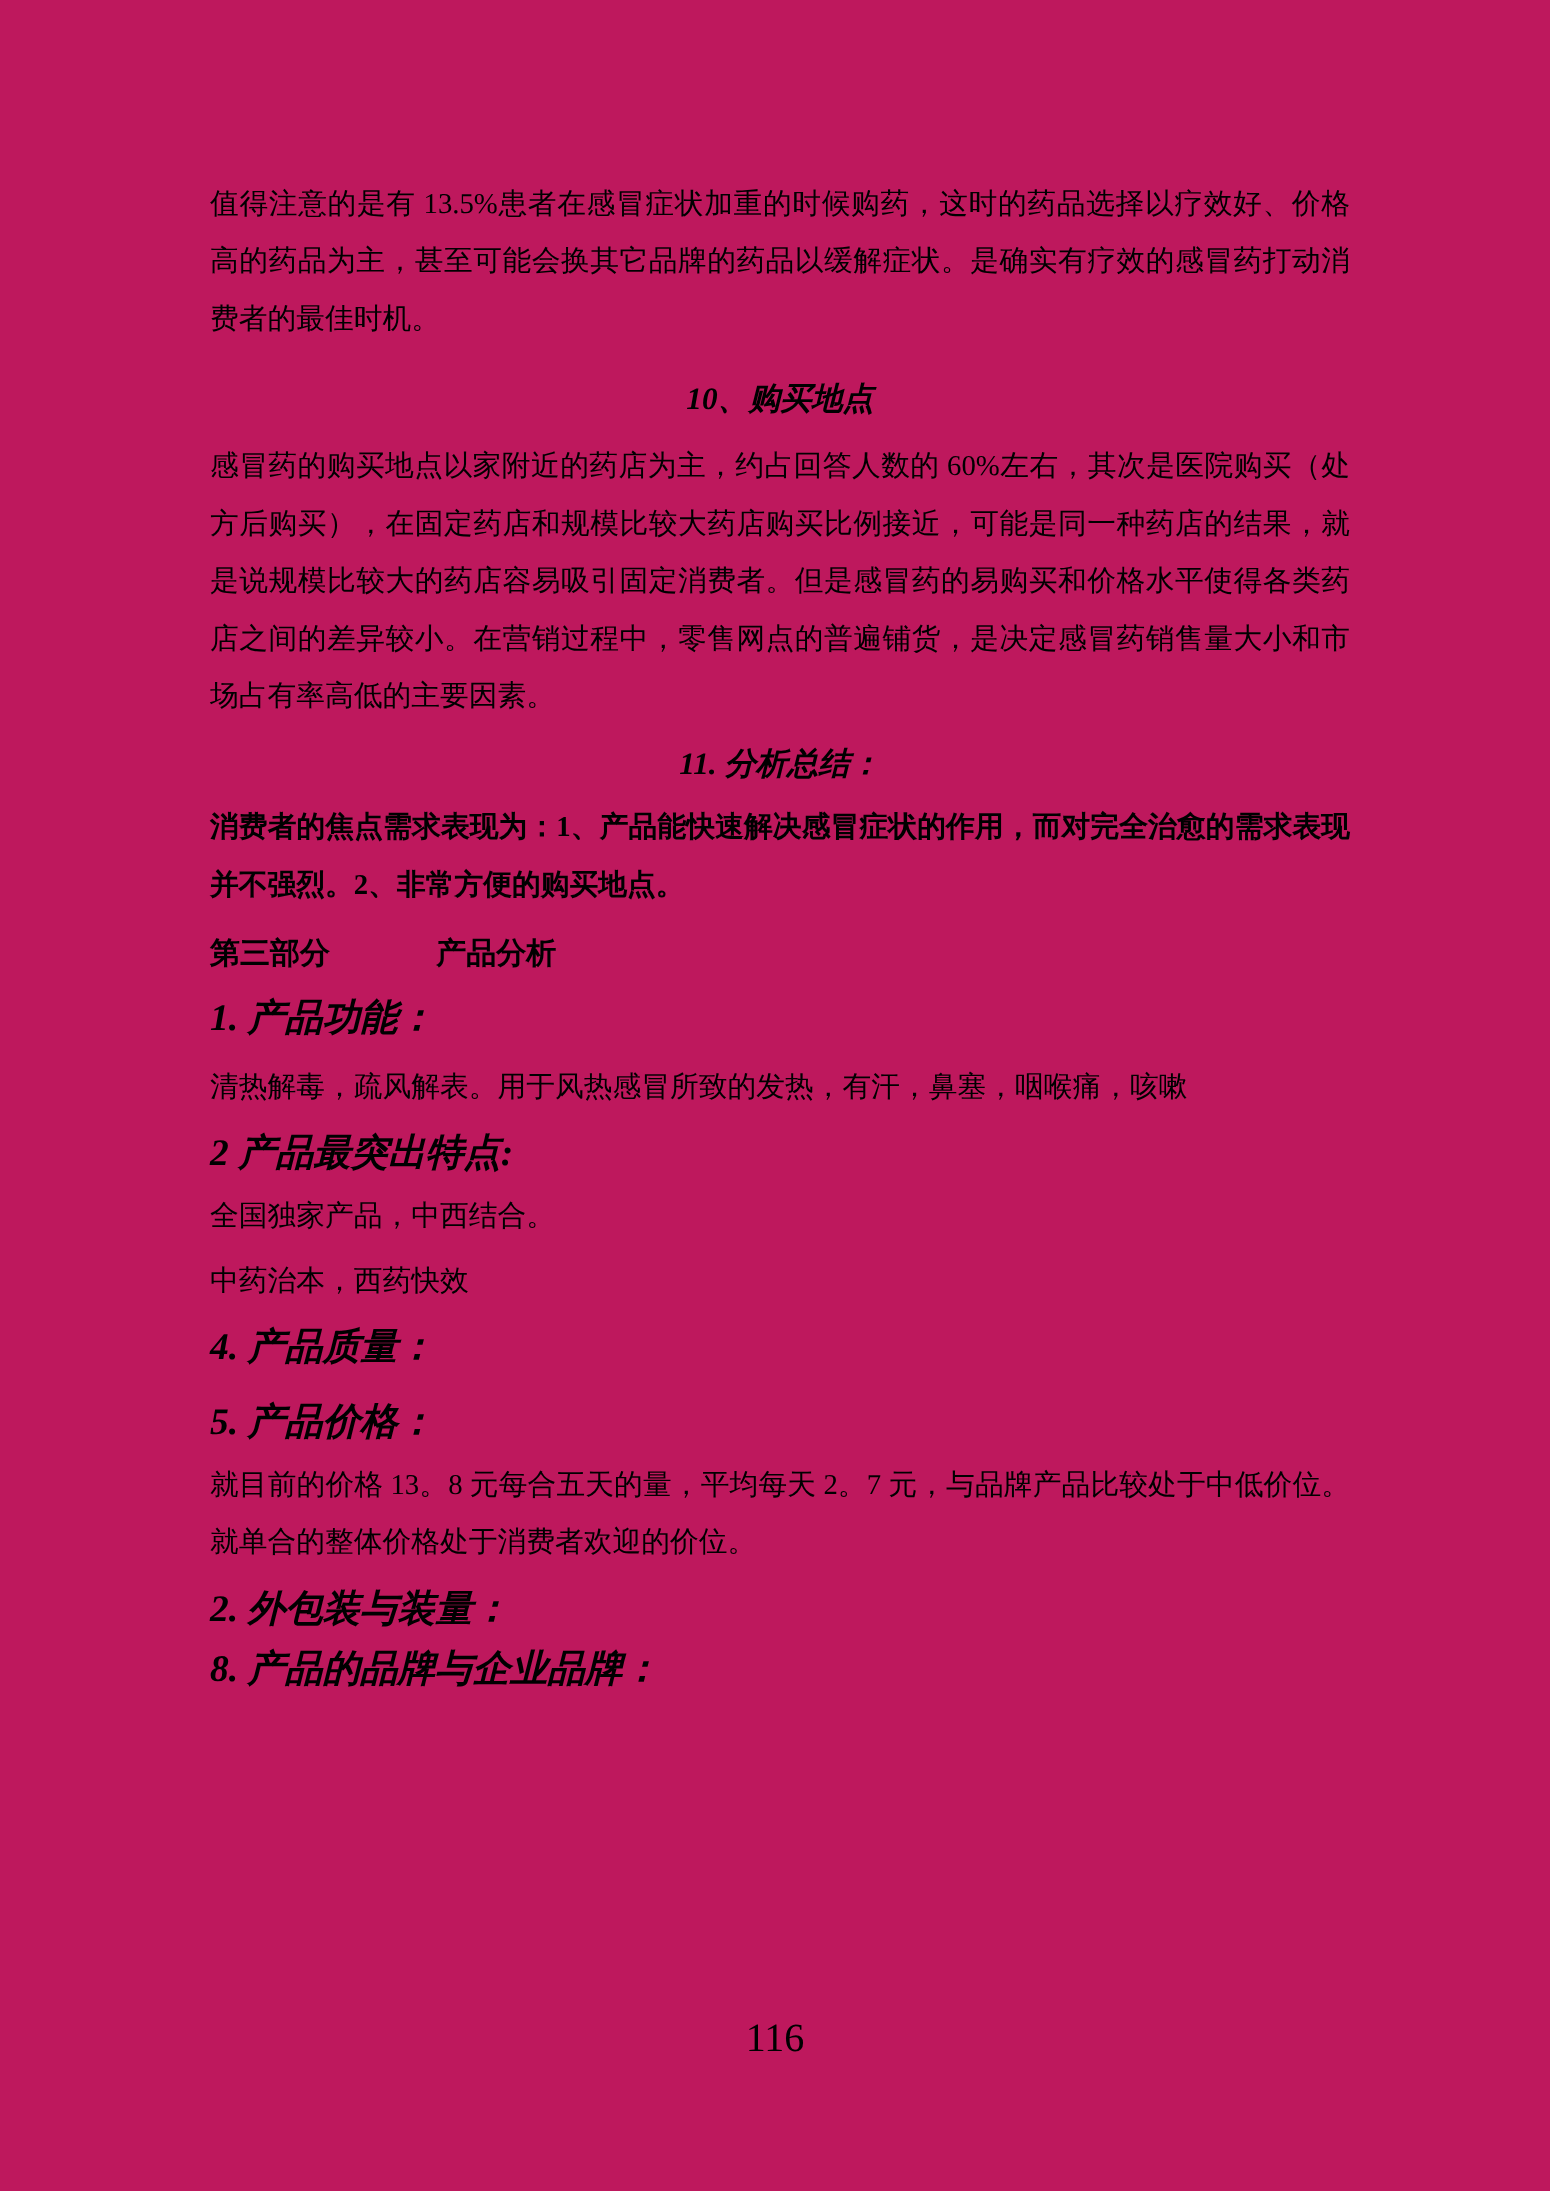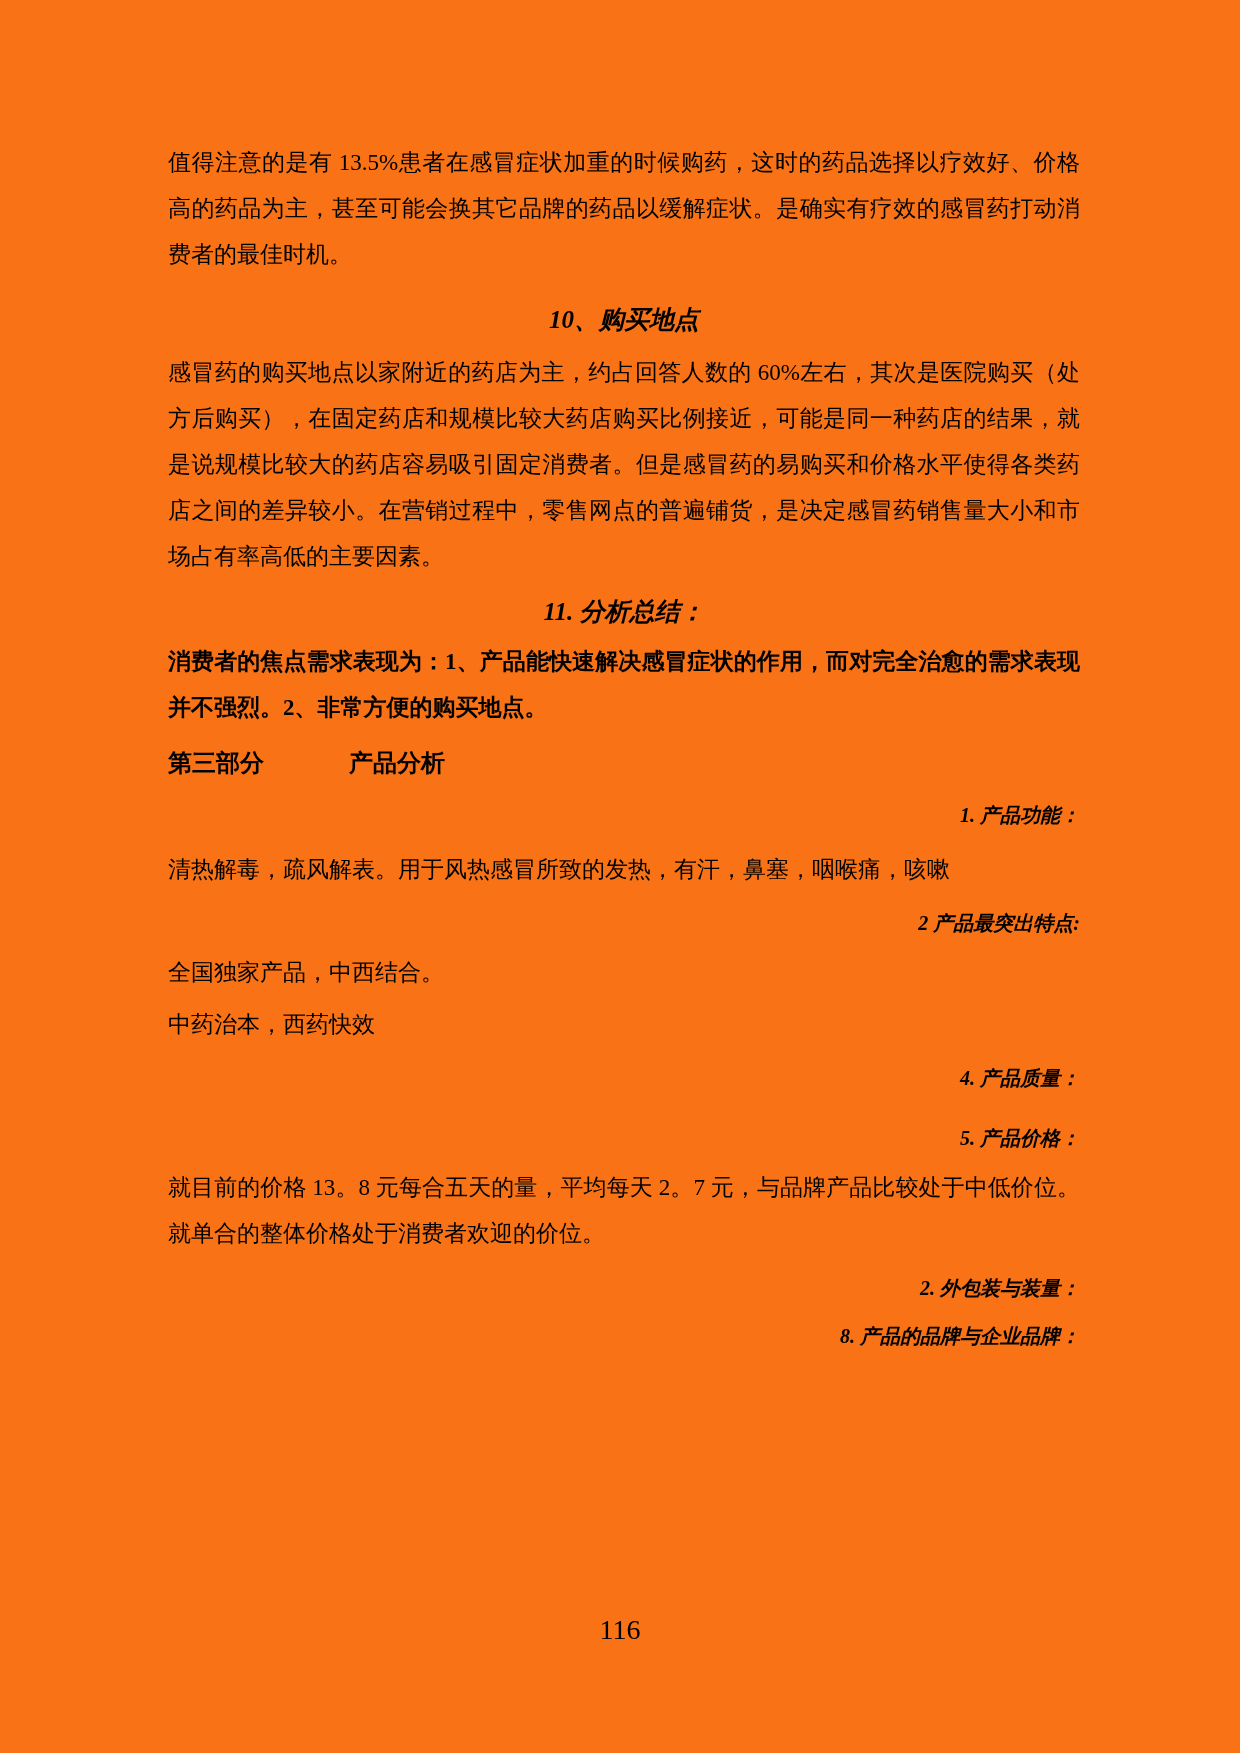--- a/index.html
+++ b/index.html
@@ -1,20 +1,20 @@
 <!DOCTYPE html>
 <html><head>
 <meta charset="utf-8">
 <style>
   html,body { margin:0; padding:0; background:#e8e8e8; }
   .page {
     position:relative;
     width:1240px; height:1753px;
     margin:0 auto;
-    background:#f97316;
+    background:#be185d;
     color:#000000;
     font-family:"Liberation Serif","DejaVu Serif",serif;
     overflow:hidden;
   }
   .content {
     padding:140px 160px 0 168px;
   }
   p { margin:0; }
   .body-text {
     font-size:23px;
@@ -23,42 +23,42 @@
   }
   .bold { font-weight:bold; }
   .h-center {
     font-size:25px;
     font-weight:bold;
     font-style:italic;
     text-align:center;
     line-height:50px;
   }
   .h-sec {
-    font-size:20px;
+    font-size:30px;
     font-weight:bold;
     font-style:italic;
     line-height:46px;
-    text-align:right;
+    text-align:left;
   }
   .part3 {
     font-size:24px;
     font-weight:bold;
     line-height:46px;
   }
   .part3 .tab-gap { display:inline-block; width:85px; }
   .indent1 { text-indent:70px; }
   .mt2{margin-top:2px;} .mt4{margin-top:4px;} .mt5{margin-top:5px;}
   .mt6{margin-top:6px;} .mt7{margin-top:7px;} .mt8{margin-top:8px;}
   .mt9{margin-top:9px;} .mt14{margin-top:14px;} .mt17{margin-top:17px;}
   .page-number {
     position:absolute;
     left:0; right:0;
     top:1612px;
     text-align:center;
-    font-size:28px;
+    font-size:32px;
     line-height:36px;
   }
 </style>
 </head>
 <body>
 
 <div class="page">
   <div class="content">
 
     <p class="body-text">值得注意的是有 13.5%患者在感冒症状加重的时候购药，这时的药品选择以疗效好、价格高的药品为主，甚至可能会换其它品牌的药品以缓解症状。是确实有疗效的感冒药打动消费者的最佳时机。</p>

